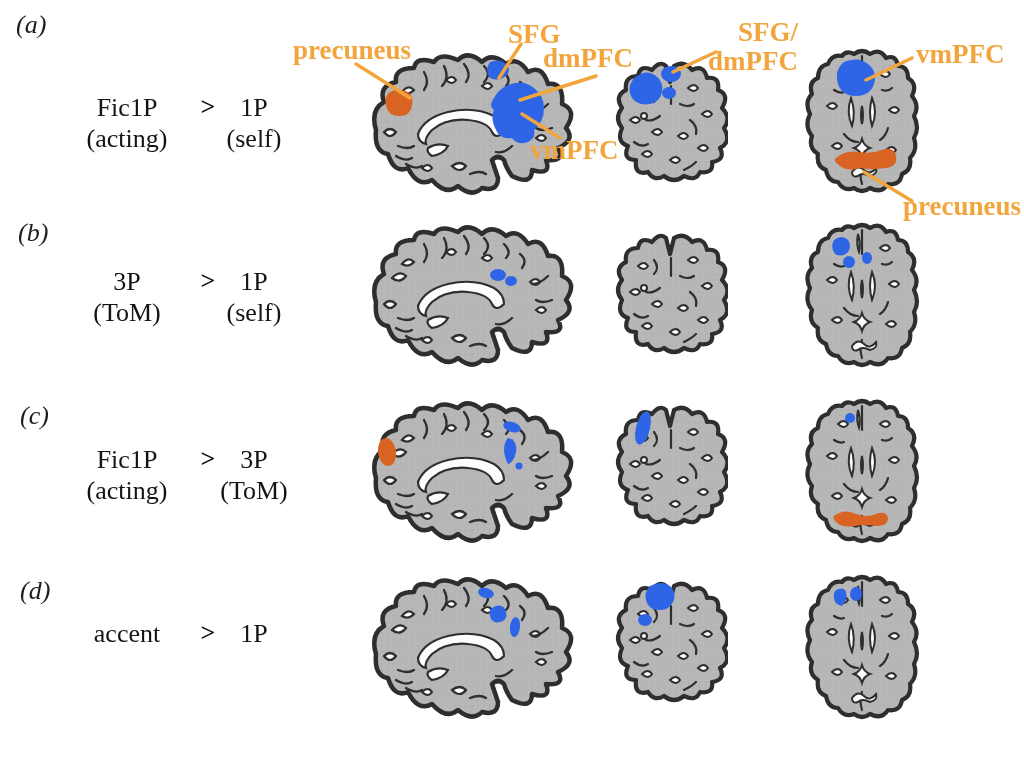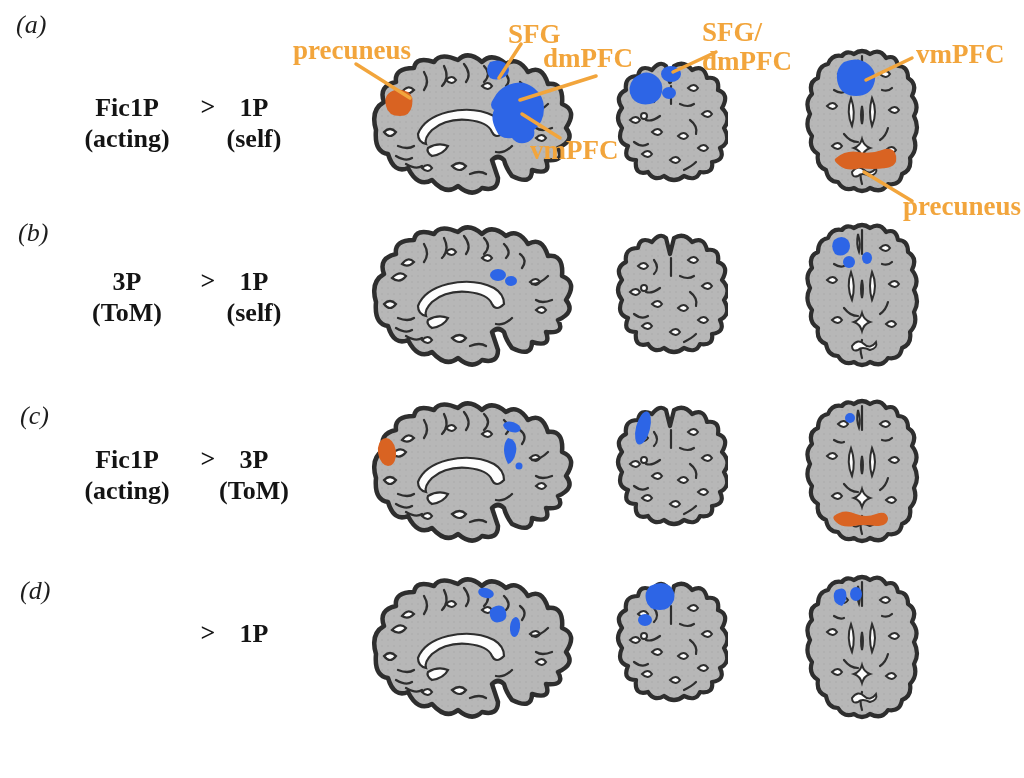--- a/index.html
+++ b/index.html
@@ -1,22 +1,22 @@
 <!DOCTYPE html>
 <html><head>
 <meta charset="utf-8">
 <style>
   html,body{margin:0;padding:0;background:#fff;}
   .page{position:relative;width:1024px;height:778px;background:#ffffff;overflow:hidden;
         font-family:"Liberation Serif","DejaVu Serif",serif;}
   .panel-letter{position:absolute;font-style:italic;font-size:26px;color:#1d1d1d;}
-  .term{position:absolute;text-align:center;color:#141414;font-weight:bold;font-size:26px;line-height:31px;}
+  .term{position:absolute;text-align:center;color:#141414;font-weight:normal;font-size:26px;line-height:31px;}
   .op{position:absolute;text-align:center;color:#141414;font-weight:bold;font-size:26px;}
   .region-label{position:absolute;color:#f2a53c;font-size:27px;font-weight:600;line-height:29px;white-space:nowrap;}
-  .region-label.two-line{text-align:left;white-space:normal;}
+  .region-label.two-line{text-align:right;white-space:normal;}
   .brain{position:absolute;}
   .leaders{position:absolute;left:0;top:0;pointer-events:none;}
   svg{display:block;}
 </style>
 </head>
 <body>
 
 <div class="page">
 
   <svg width="0" height="0" style="position:absolute">
@@ -144,20 +144,23 @@
   <div class="term" style="left:62px;top:444px;width:130px">
     <div>Fic1P</div>
     <div>(acting)</div>
   </div>
   <div class="op" style="left:190px;top:444px;width:36px">&gt;</div>
   <div class="term" style="left:204px;top:444px;width:100px">
     <div>3P</div>
     <div>(ToM)</div>
   </div>
 
+  <div class="term" style="left:62px;top:618px;width:130px">
+    <div>accent</div>
+  </div>
   <div class="op" style="left:190px;top:618px;width:36px">&gt;</div>
   <div class="term" style="left:204px;top:618px;width:100px">
     <div>1P</div>
   </div>
 
   <svg class="brain" style="left:362px;top:48px" width="216" height="150" viewBox="0 0 216 150">
     <use href="#sag-base"></use>
     <path d="M26,46 Q34,38 46,44 Q52,48 50,58 Q48,68 38,68 Q26,68 24,58 Q22,50 26,46 Z" fill="#d96322"></path>
     <path d="M128,14 Q138,10 144,16 Q150,22 144,28 Q136,34 128,30 Q122,22 128,14 Z" fill="#2d65e6"></path>
     <path d="M144,38 Q160,30 172,40 Q182,48 182,60 Q182,74 172,82 Q174,90 166,94 Q156,98 150,90 Q138,92 134,82 Q128,70 132,62 Q126,58 132,50 Q136,42 144,38 Z" fill="#2d65e6"></path>

